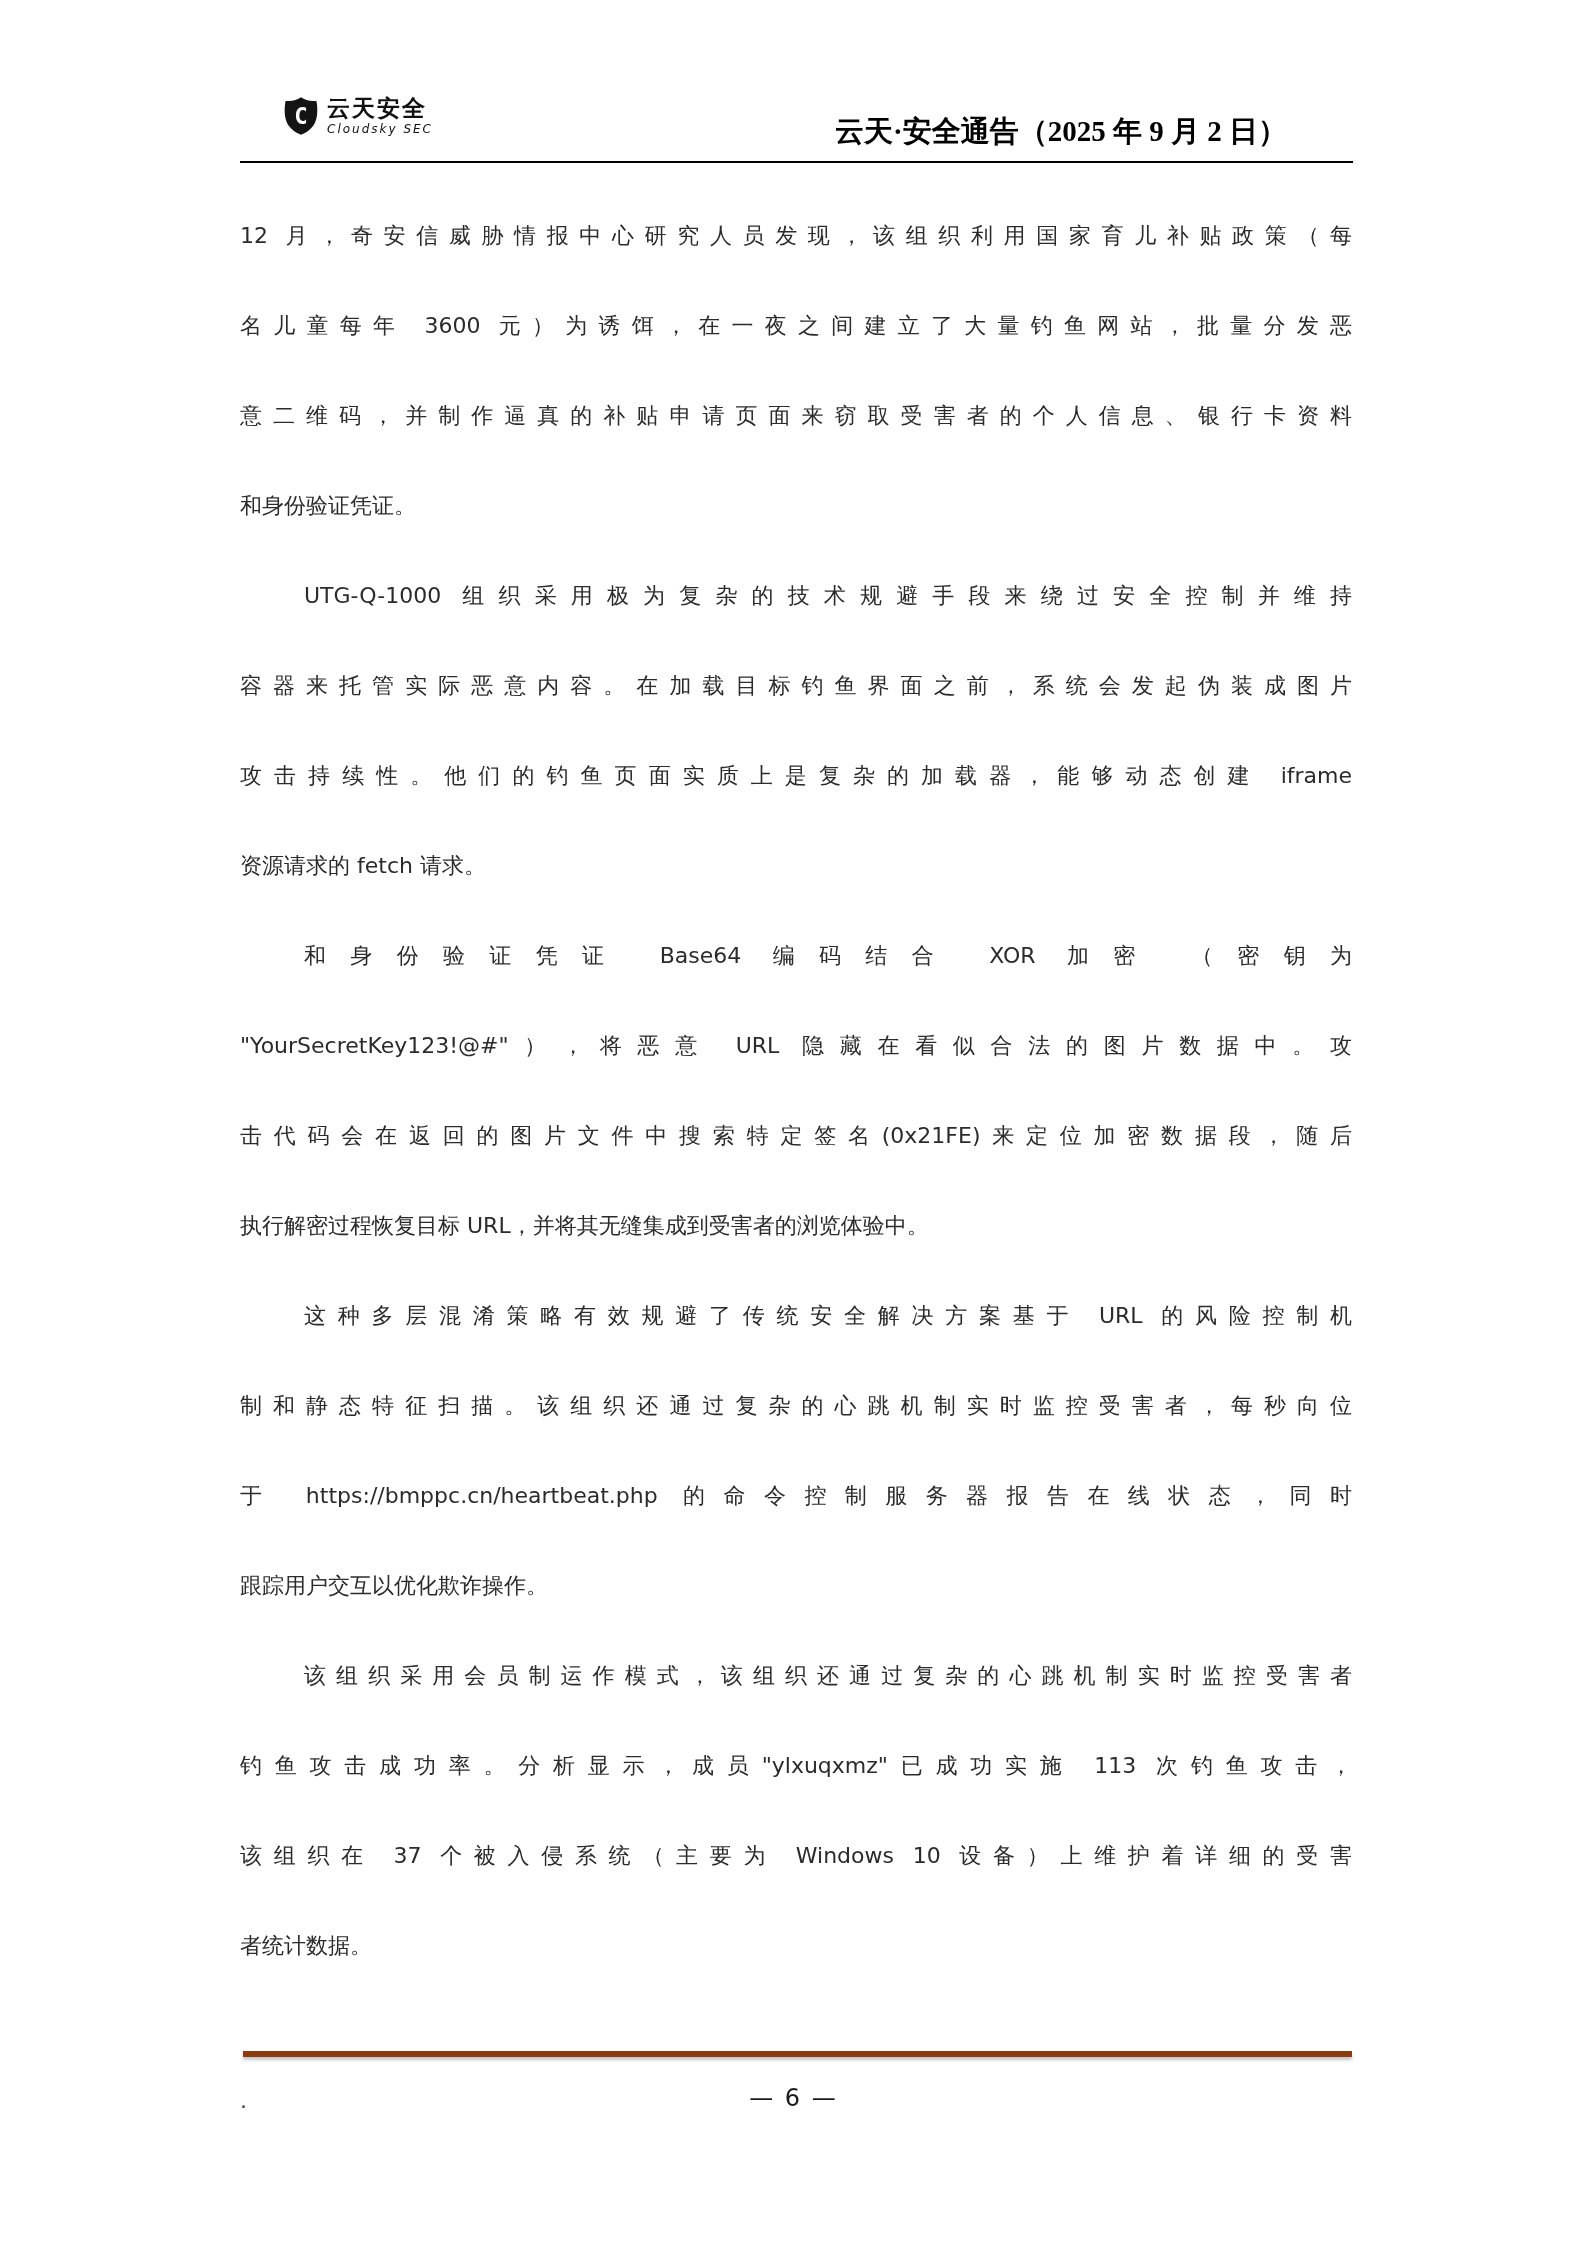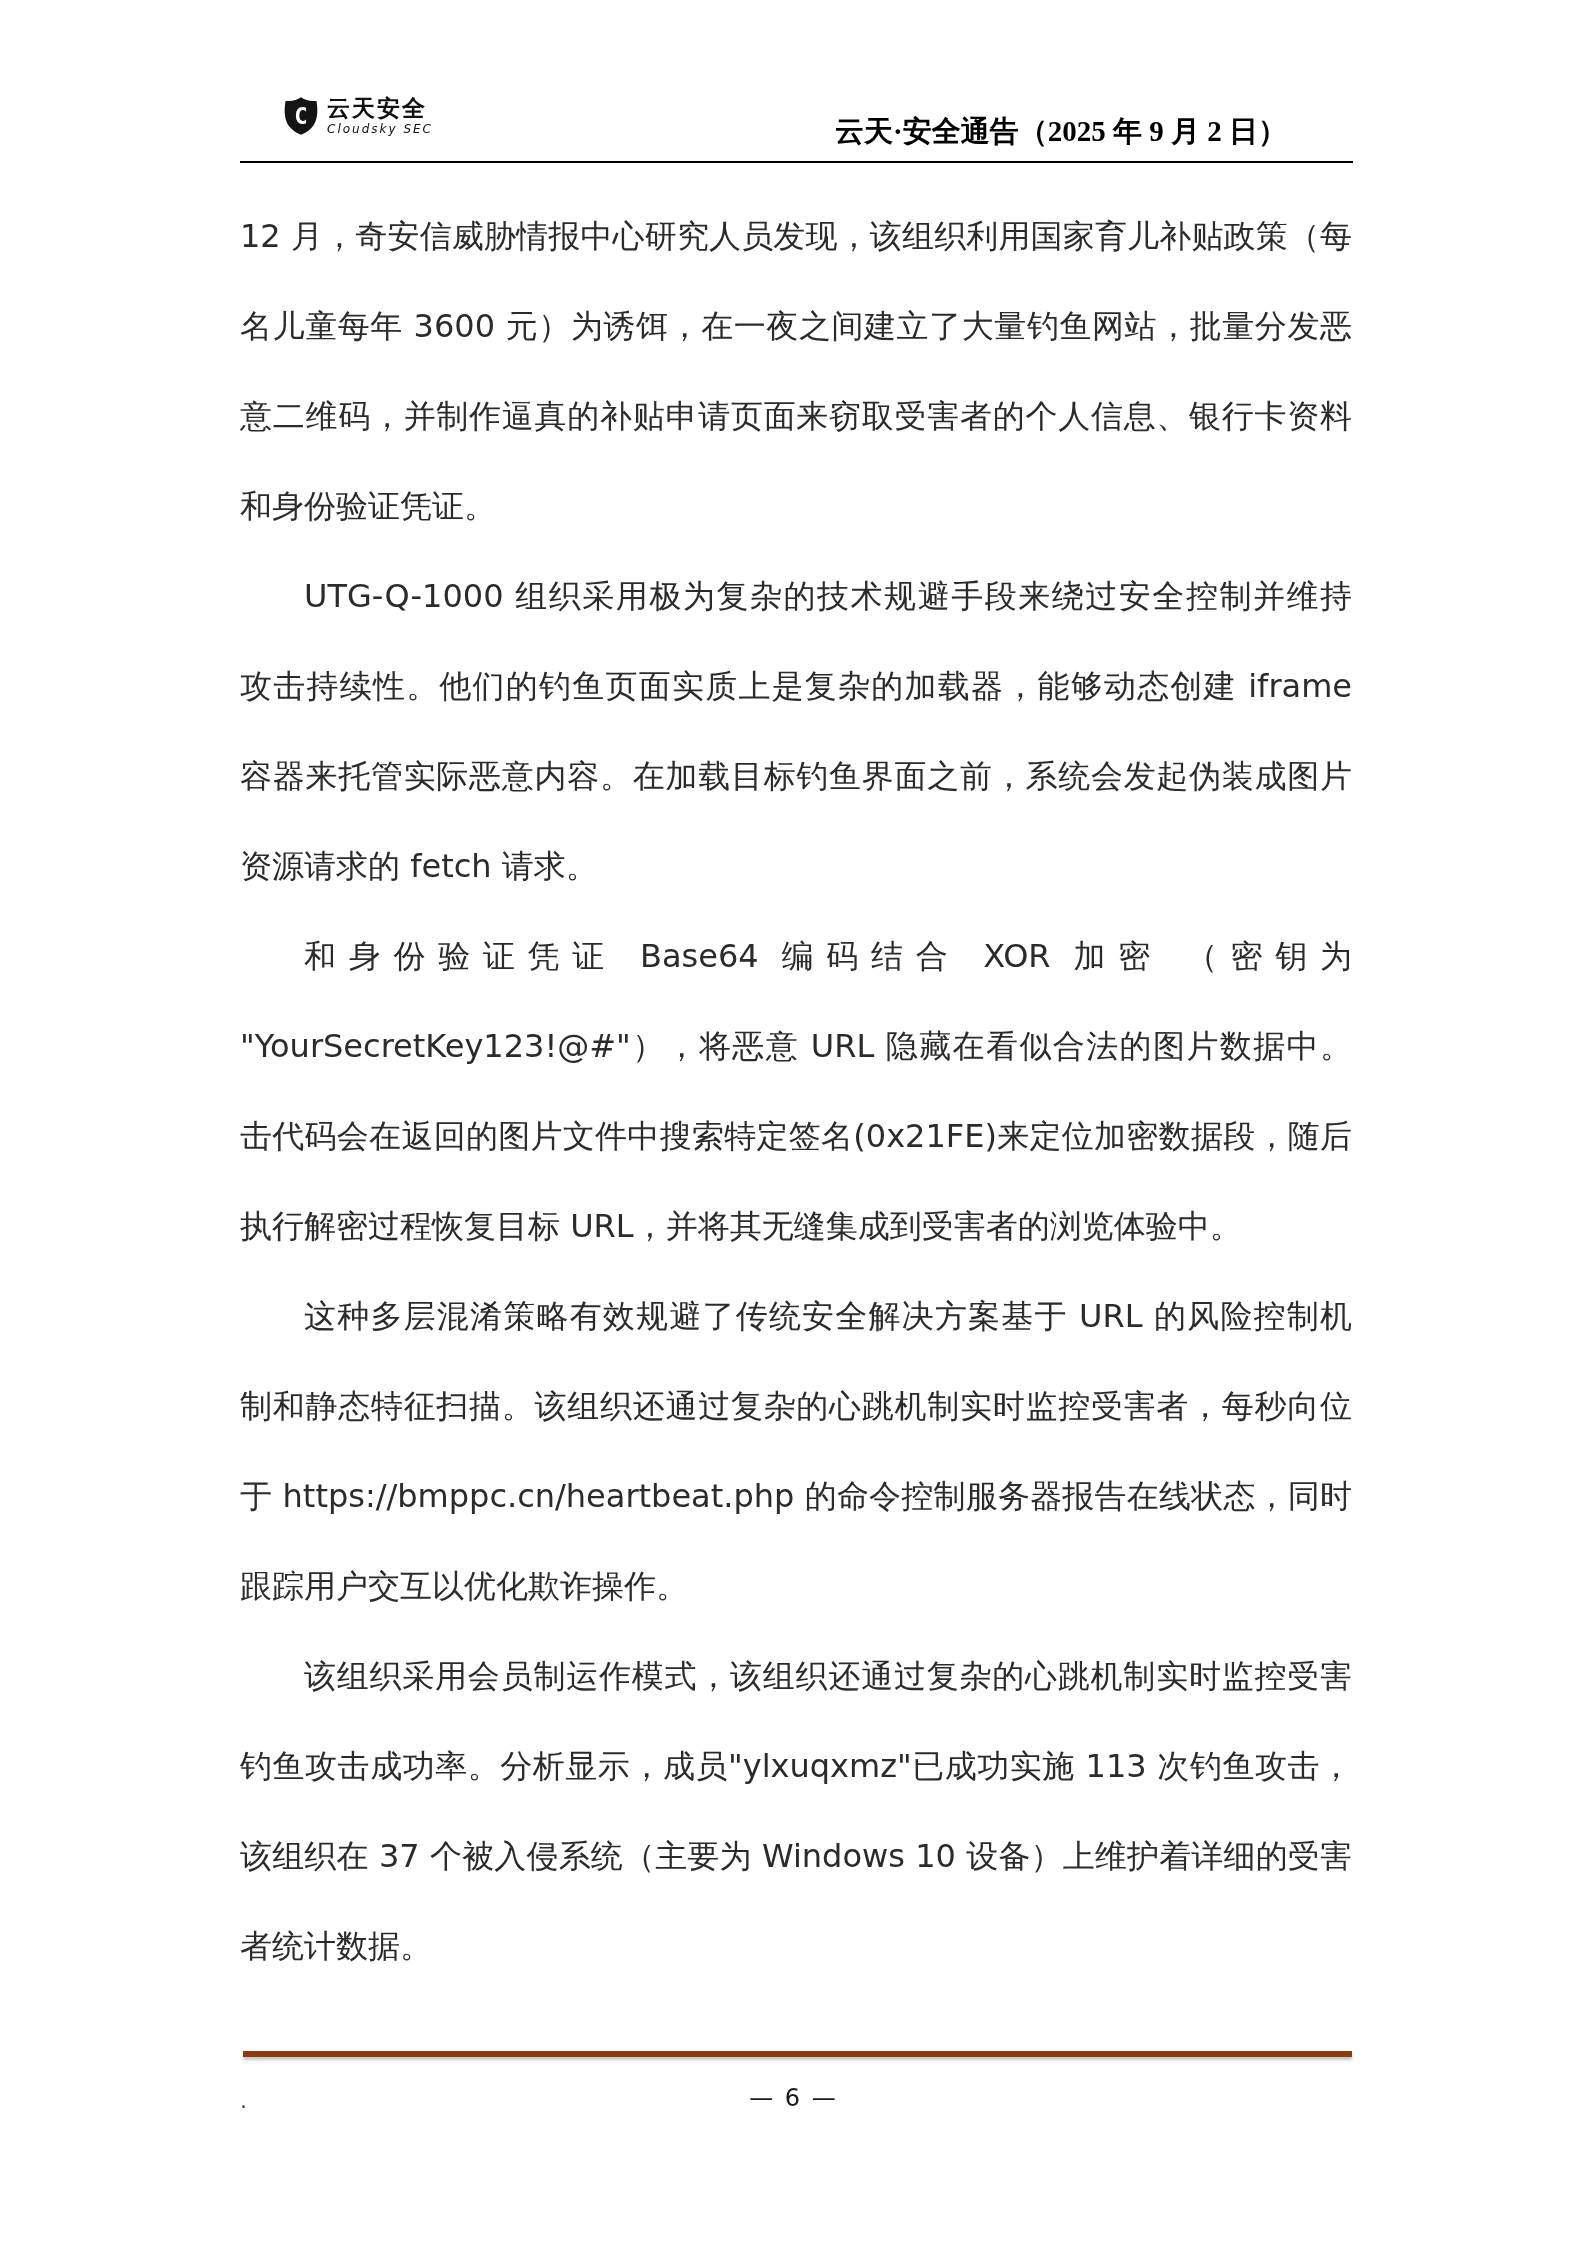--- a/index.html
+++ b/index.html
@@ -38,21 +38,21 @@
     position:absolute; left:240px; top:161px;
     width:1113px; height:2px; background:#000;
   }
 
   
   .body-text {
     position:absolute; left:240px; top:191px; width:1112px;
   }
   .line {
     height:90px; line-height:90px;
-    font-size:32px; color:#2b2b2b;
+    font-size:22px; color:#2b2b2b;
     overflow:hidden;
     text-align:left;
   }
   .line.just { text-align:justify; text-align-last:justify; }
   .line.ind  { text-indent:64px; }
 
   
   .footer-rule {
     position:absolute; left:243px; top:2051px;
     width:1109px; height:6px;
@@ -87,22 +87,22 @@
 
   <div class="header-title">云天·安全通告（2025 年 9 月 2 日）</div>
   <div class="header-rule"></div>
 
   <div class="body-text">
       <div class="line just">12 月，奇安信威胁情报中心研究人员发现，该组织利用国家育儿补贴政策（每</div>
       <div class="line just">名儿童每年 3600 元）为诱饵，在一夜之间建立了大量钓鱼网站，批量分发恶</div>
       <div class="line just">意二维码，并制作逼真的补贴申请页面来窃取受害者的个人信息、银行卡资料</div>
       <div class="line">和身份验证凭证。</div>
       <div class="line just ind">UTG-Q-1000 组织采用极为复杂的技术规避手段来绕过安全控制并维持</div>
+      <div class="line just">容器来托管实际恶意内容。在加载目标钓鱼界面之前，系统会发起伪装成图片</div>
       <div class="line just">攻击持续性。他们的钓鱼页面实质上是复杂的加载器，能够动态创建 iframe</div>
-      <div class="line just">容器来托管实际恶意内容。在加载目标钓鱼界面之前，系统会发起伪装成图片</div>
       <div class="line">资源请求的 fetch 请求。</div>
       <div class="line just ind">和身份验证凭证 Base64 编码结合 XOR 加密 （密钥为</div>
       <div class="line just">"YourSecretKey123!@#"），将恶意 URL 隐藏在看似合法的图片数据中。攻</div>
       <div class="line just">击代码会在返回的图片文件中搜索特定签名(0x21FE)来定位加密数据段，随后</div>
       <div class="line">执行解密过程恢复目标 URL，并将其无缝集成到受害者的浏览体验中。</div>
       <div class="line just ind">这种多层混淆策略有效规避了传统安全解决方案基于 URL 的风险控制机</div>
       <div class="line just">制和静态特征扫描。该组织还通过复杂的心跳机制实时监控受害者，每秒向位</div>
       <div class="line just">于 https://bmppc.cn/heartbeat.php 的命令控制服务器报告在线状态，同时</div>
       <div class="line">跟踪用户交互以优化欺诈操作。</div>
       <div class="line just ind">该组织采用会员制运作模式，该组织还通过复杂的心跳机制实时监控受害者</div>

